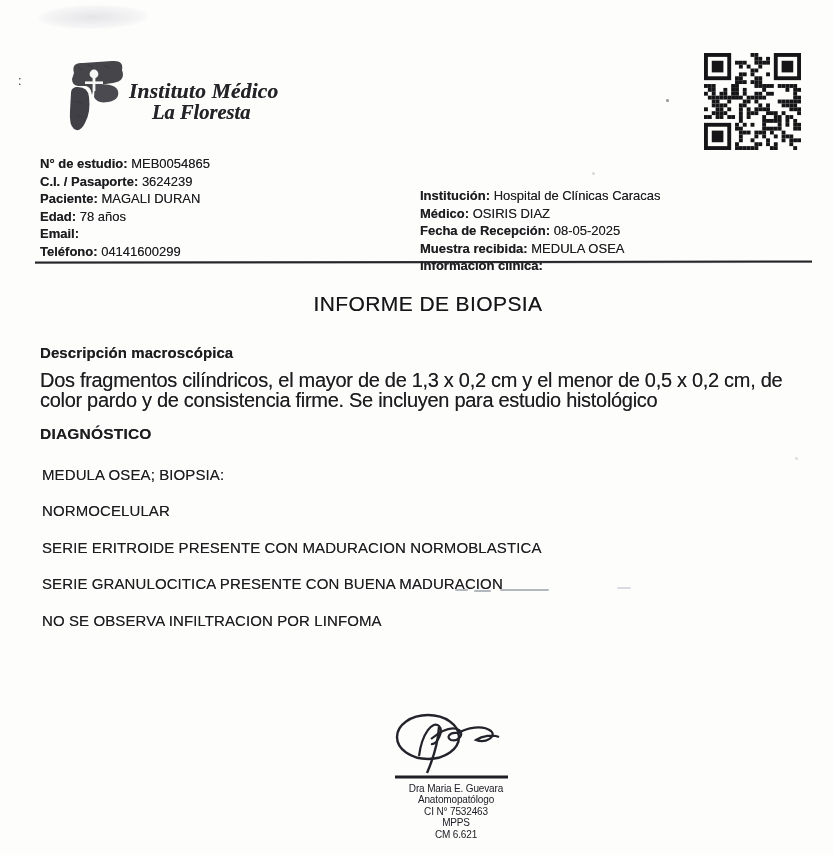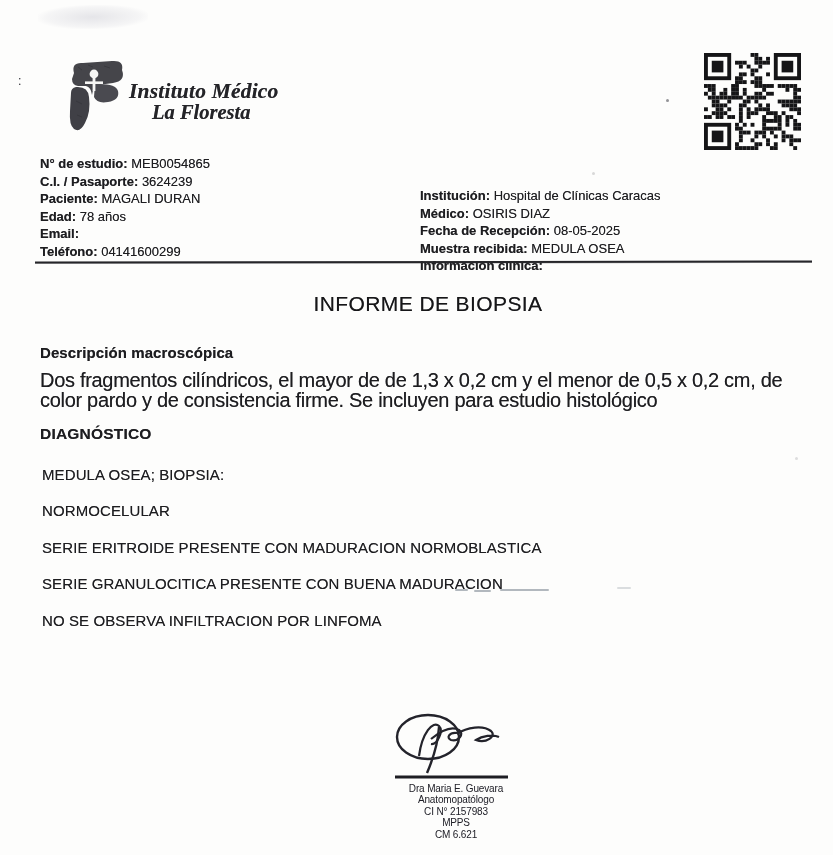--- a/index.html
+++ b/index.html
@@ -342,18 +342,18 @@
       <path d="M33,47 C36,24 47,11 53,17 C58,22 51,36 45,35" stroke-width="2.2"></path>
       <path d="M45,30 C56,21 66,17 73,21 C79,25 72,33 65,31 C60,29 63,23 71,24" stroke-width="2.2"></path>
       <path d="M71,25 C81,18 97,16 105,22 C111,27 100,35 90,31 C96,27 107,25 113,28" stroke-width="2.2"></path>
       <path d="M53,18 C52,34 47,50 41,64" stroke-width="2.4"></path>
       <line x1="9" y1="68" x2="122" y2="68" stroke-width="3" stroke="#1e1e24"></line>
     </svg>
   </div>
   <div class="abs stamp-text">
     <div>Dra Maria E. Guevara</div>
     <div>Anatomopatólogo</div>
-    <div>CI N° 2157983</div>
+    <div>CI N° 7532463</div>
     <div>MPPS</div>
     <div>CM 6.621</div>
   </div>
 
 </div>
 
 </body></html>

